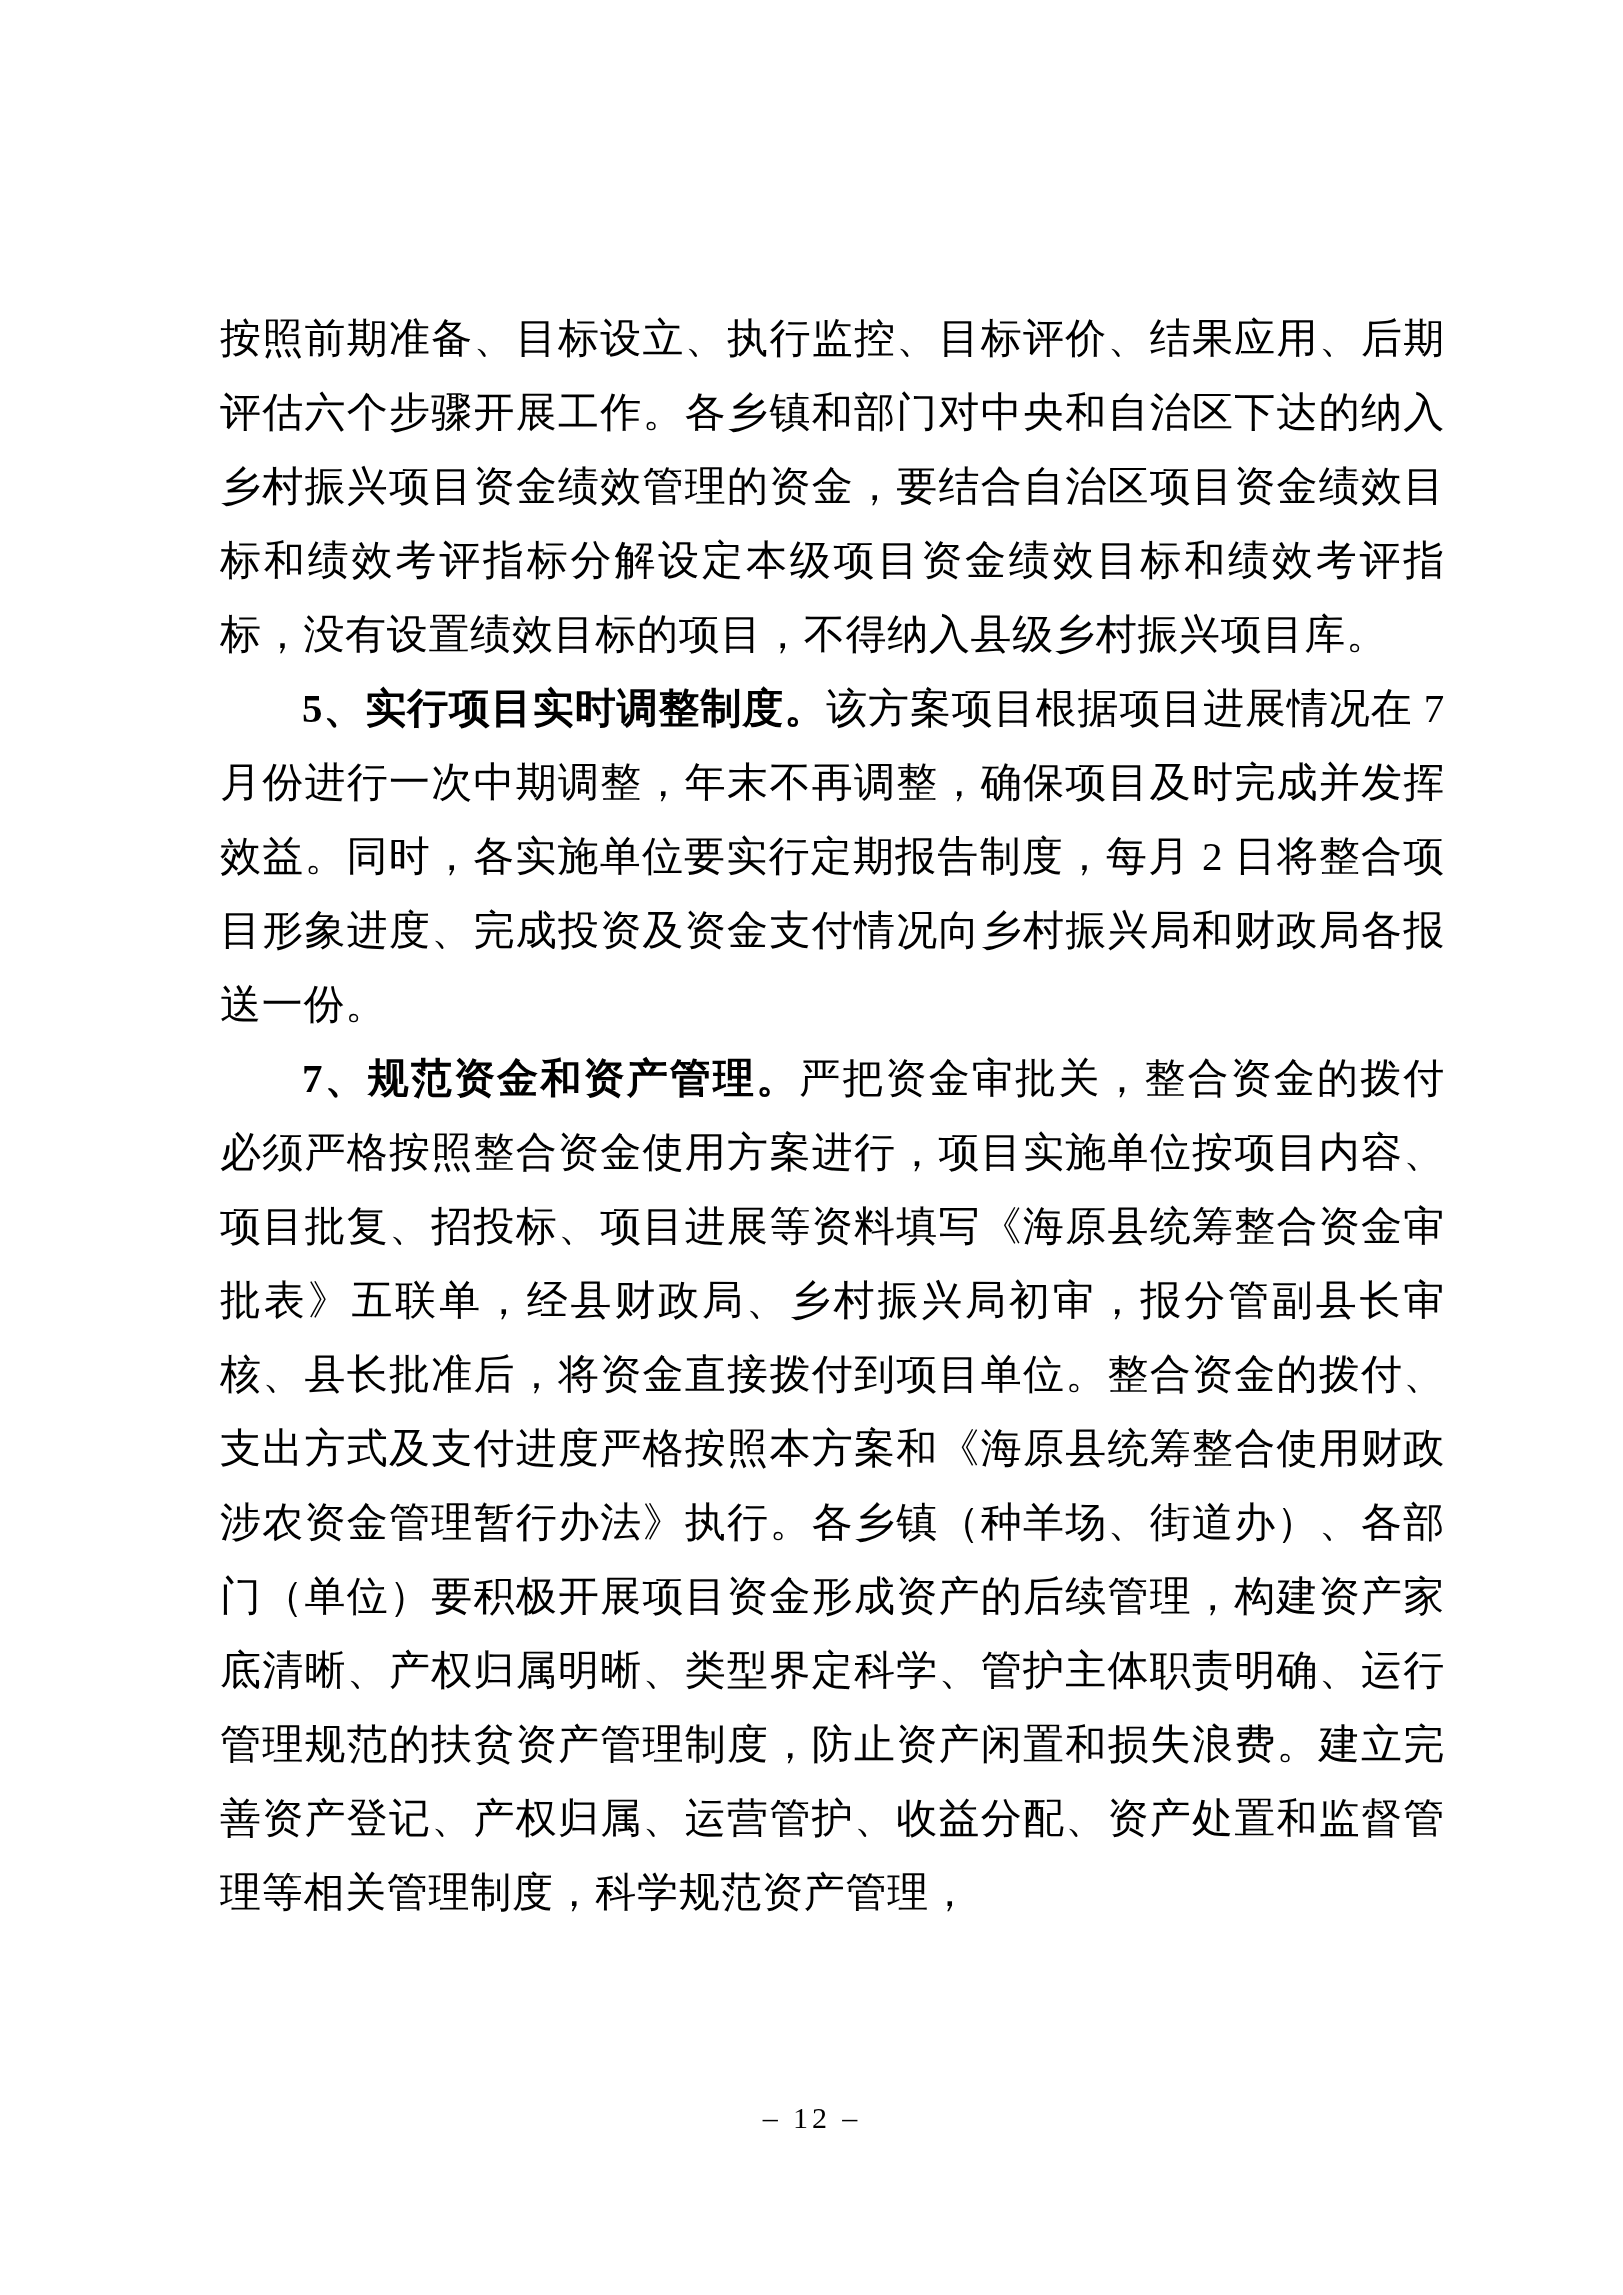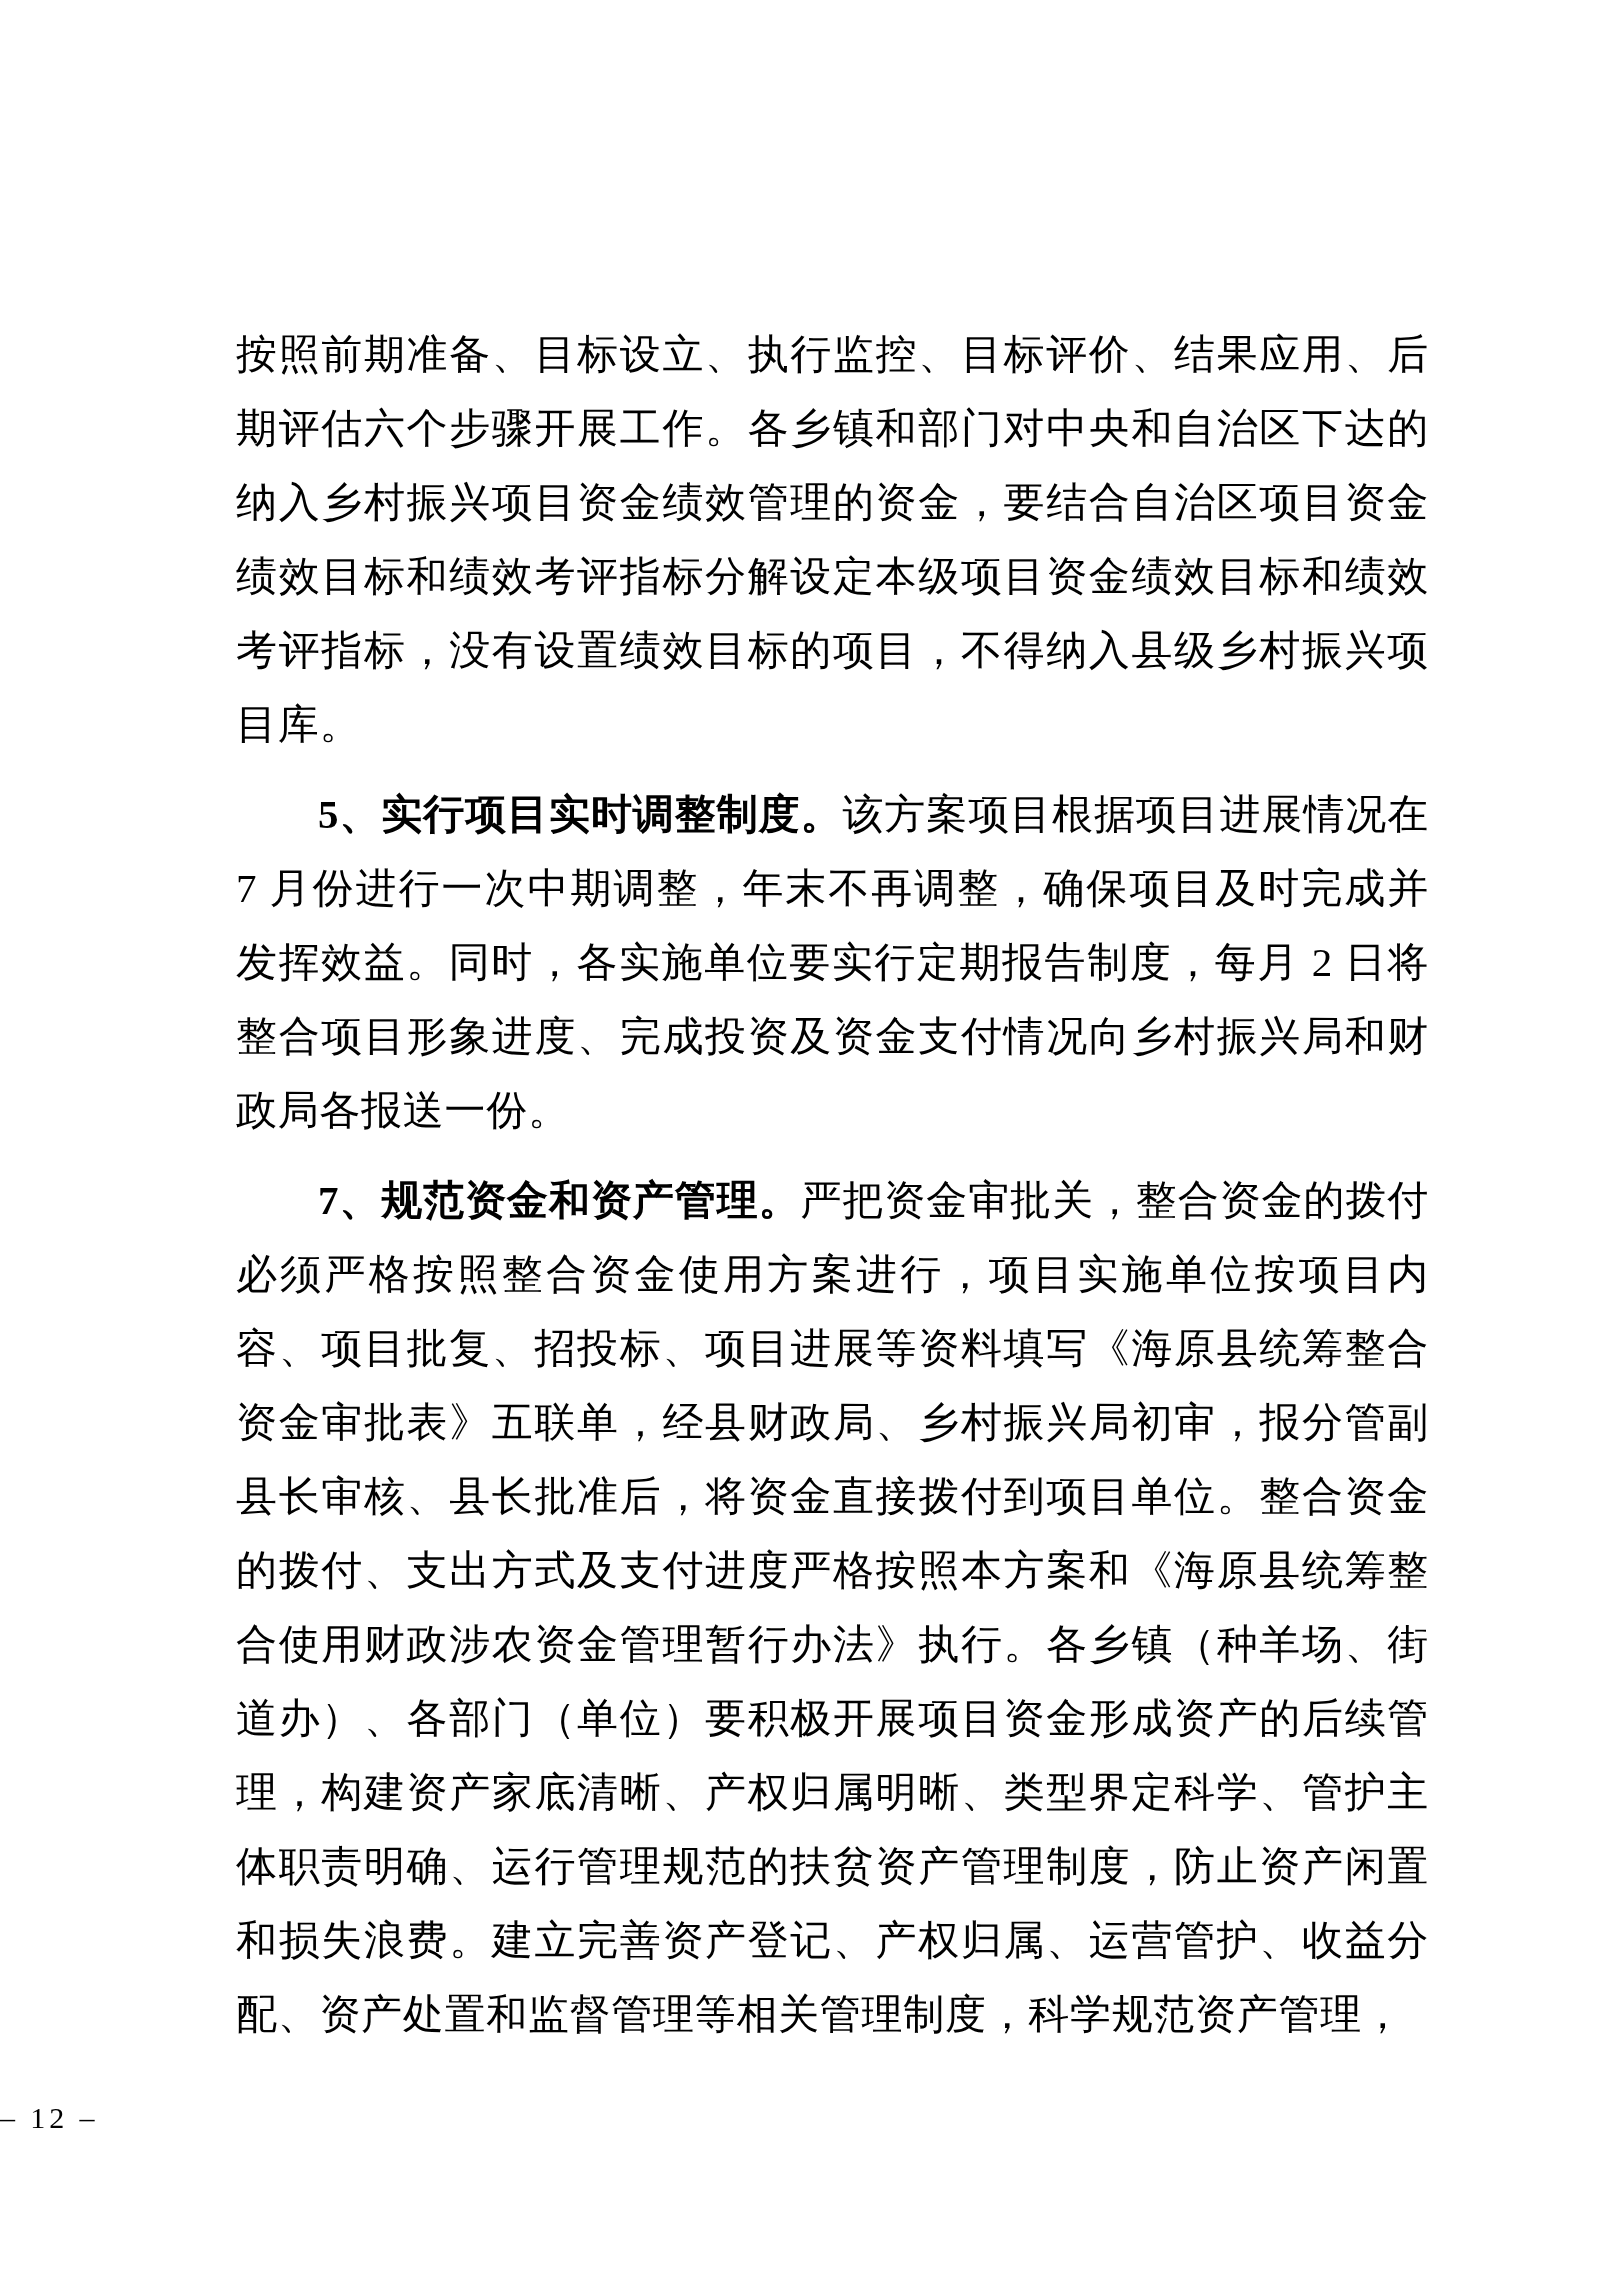--- a/index.html
+++ b/index.html
@@ -28,34 +28,35 @@
     left: 220px;
     top: 301px;
     width: 1225px;
     font-size: 41px;
     line-height: 74px;
     text-align: justify;
     text-justify: inter-ideograph;
     letter-spacing: 0.7px;
   }
   .para {
-    margin: 16px;
+    margin: 0;
     padding: 0;
   }
   .para.indent {
     text-indent: 82px;
   }
   .lead {
     font-weight: 700;
   }
   .page-number {
     position: absolute;
     left: 0;
     top: 2101px;
     width: 1624px;
+    text-align: center;
     font-size: 30px;
     letter-spacing: 3.9px;
     font-family: "Liberation Serif", serif;
   }
 </style>
 </head>
 <body>
 
 <div class="page">
   <div class="content">

